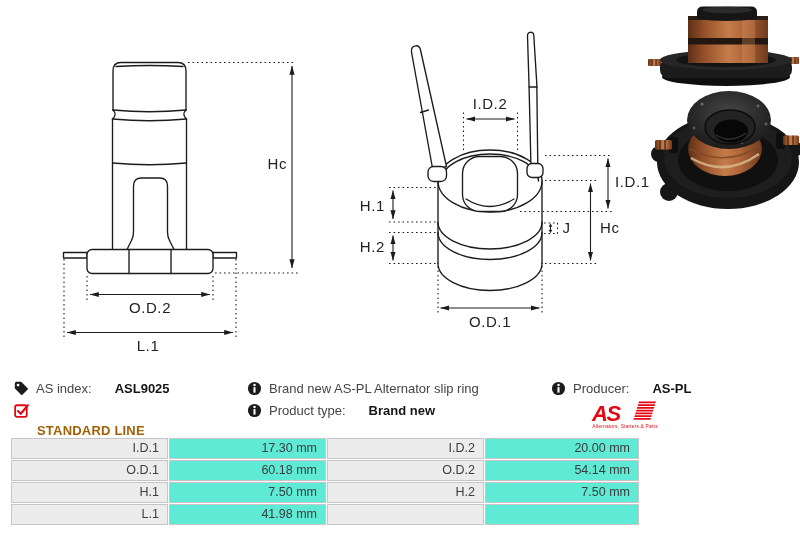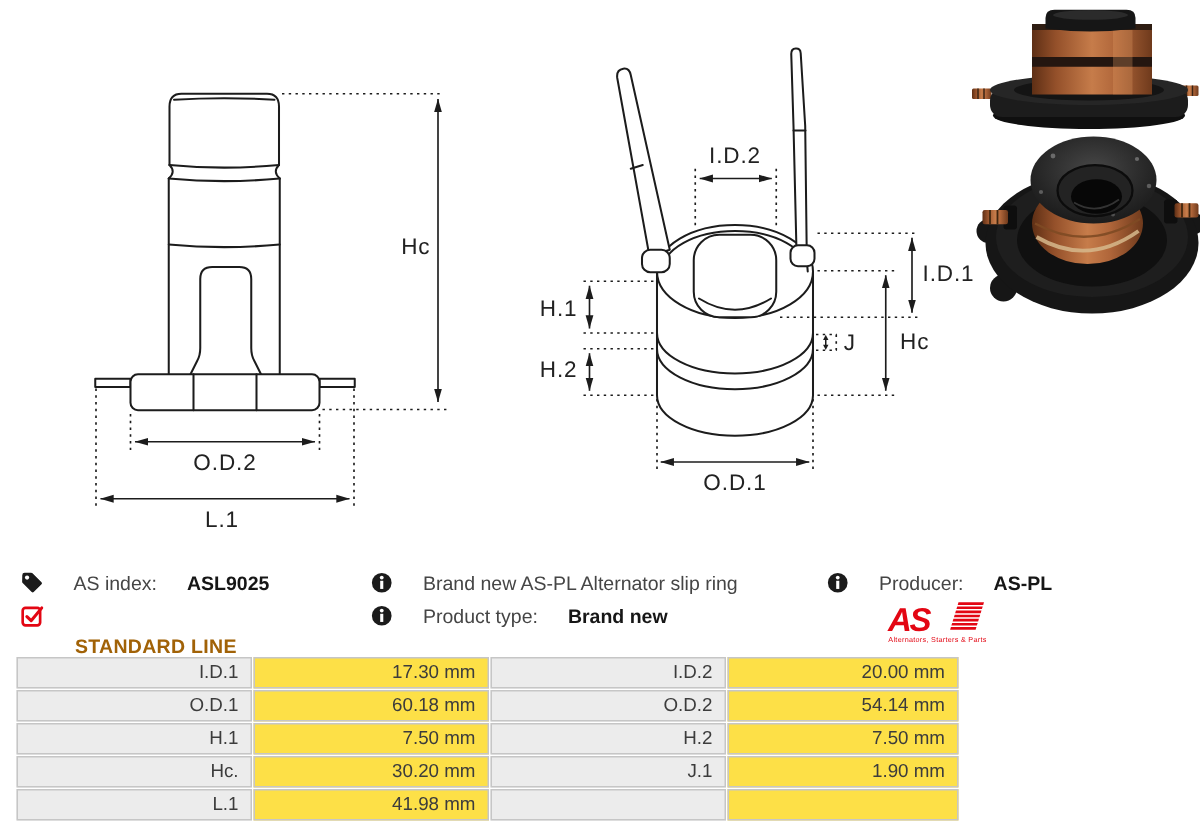--- a/index.html
+++ b/index.html
@@ -13,29 +13,29 @@
   .dot { fill:none; stroke:#1c1c1c; stroke-width:1.1; stroke-dasharray:1.6 2.9; }
   .dim { fill:none; stroke:#1c1c1c; stroke-width:1.1; }
   .dlbl { font-family:"Liberation Sans",sans-serif; font-size:15px; fill:#222; letter-spacing:0.6px; }
 
   
   .photos { position:absolute; left:645px; top:2px; }
 
   
   .info-col { position:absolute; top:377px; }
   .c1 { left:14px; } .c2 { left:247px; } .c3 { left:551px; }
-  .info-row { height:22px; display:flex; align-items:center; gap:20px; font-size:13px; color:#454545; white-space:nowrap; }
-  .info-row b { color:#161616; margin-left:0; }
+  .info-row { height:22px; display:flex; align-items:center; gap:7px; font-size:13px; color:#454545; white-space:nowrap; }
+  .info-row b { color:#161616; margin-left:16px; }
   .red-row b { color:#a16207; margin-left:1px; letter-spacing:0.2px;margin-top:41px; }
   .ic { display:inline-flex; width:15px; height:15px; flex:0 0 15px; }
   .logo-wrap { position:absolute; left:586px; top:399px; }
 
   
   table.dims { position:absolute; left:10px; top:437px; border-collapse:separate; border-spacing:1px; table-layout:fixed; }
-  table.dims td { border:1px solid #c6c6c6; height:19px; line-height:19px; padding:0 8px 0 0; text-align:right; font-size:12.5px; color:#3c3c3c; background:#fde047; overflow:hidden; }
+  table.dims td { border:1px solid #c6c6c6; height:19px; line-height:19px; padding:0 8px 0 0; text-align:right; font-size:12.5px; color:#3c3c3c; background:#5eead4; overflow:hidden; }
   table.dims td.lbl { background:#ececec; }
 </style>
 </head>
 <body>
 
 <div class="page">
 
   <svg class="drawings" width="650" height="370" viewBox="0 0 650 370">
     <defs>
       <marker id="arw" markerWidth="10" markerHeight="7" refX="8.8" refY="3" orient="auto-start-reverse" markerUnits="userSpaceOnUse">
@@ -276,26 +276,20 @@
         <td class="lbl">O.D.2</td>
         <td>54.14 mm</td>
       </tr>
       <tr>
         <td class="lbl">H.1</td>
         <td>7.50 mm</td>
         <td class="lbl">H.2</td>
         <td>7.50 mm</td>
       </tr>
       <tr>
-        <td class="lbl">Hc.</td>
-        <td>30.20 mm</td>
-        <td class="lbl">J.1</td>
-        <td>1.90 mm</td>
-      </tr>
-      <tr>
         <td class="lbl">L.1</td>
         <td>41.98 mm</td>
         <td class="lbl"></td>
         <td></td>
       </tr>
     </tbody>
   </table>
 
 </div>
 

